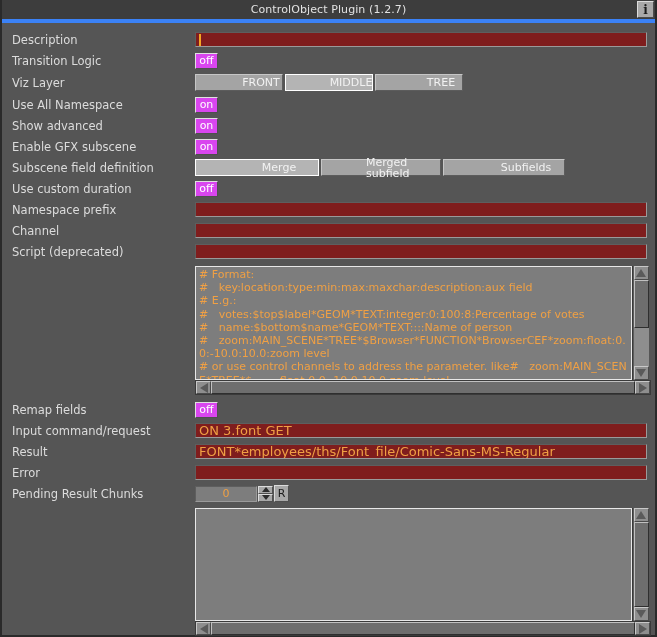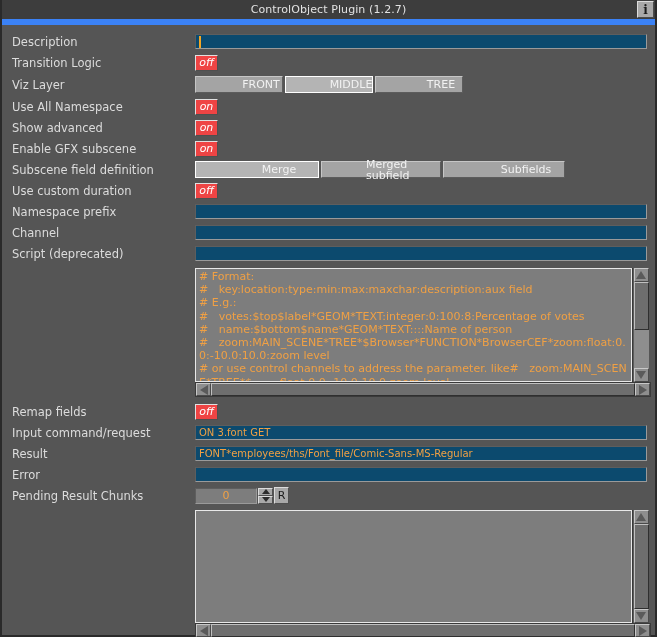--- a/index.html
+++ b/index.html
@@ -28,21 +28,21 @@
     border-right: 2px solid #2a2a2a;
     border-bottom: 2px solid #2a2a2a;
     border-top: 0;
   }
 
   
   #titlebar {
     position: relative;
     height: 19px;
     background: #3d3d3d;
-    border-bottom: 6px solid #3b82f6;
+    border-bottom: 4px solid #3b82f6;
     display: flex;
     align-items: center;
     justify-content: center;
   }
   #titlebar .title-text {
     font-size: 11px;
     color: #e2e2e2;
     letter-spacing: 0.1px;
   }
   #info-button {
@@ -89,63 +89,62 @@
   .ctrl {
     flex: 1 1 auto;
     display: flex;
     align-items: center;
     min-width: 0;
   }
 
   
   .textfield {
     height: 15px;
-    background: #0c4a6e;
+    background: #7f1d1d;
     border-top: 1px solid #5e5e5e;
     border-left: 1px solid #5e5e5e;
     border-right: 1px solid #9a9a9a;
     border-bottom: 1px solid #9a9a9a;
     box-sizing: border-box;
     display: flex;
     align-items: center;
     color: #f0a044;
-    font-size: 10px;
+    font-size: 13px;
     padding: 0 3px;
     overflow: hidden;
     white-space: nowrap;
     cursor: text;
   }
   .textfield.wide { width: 452px; }
   .caret {
     display: inline-block;
     width: 2px;
     height: 12px;
     background: #f5a623;
     margin-right: 1px;
   }
 
   
   .toggle {
     min-width: 23px;
     height: 16px;
-    background: #ef4444;
+    background: #d946ef;
     border-top: 1px solid #e0e0e0;
     border-left: 1px solid #e0e0e0;
     border-right: 1px solid #4f4f4f;
     border-bottom: 1px solid #4f4f4f;
     box-sizing: border-box;
     display: flex;
     align-items: center;
     justify-content: center;
     font-size: 11px;
     color: #ffffff;
     padding: 0 3px;
     cursor: pointer;
     line-height: 1;
-    font-style: italic;
   }
 
   
   .seggroup {
     display: flex;
     height: 17px;
   }
   .seg {
     height: 17px;
     background: #a4a4a4;

